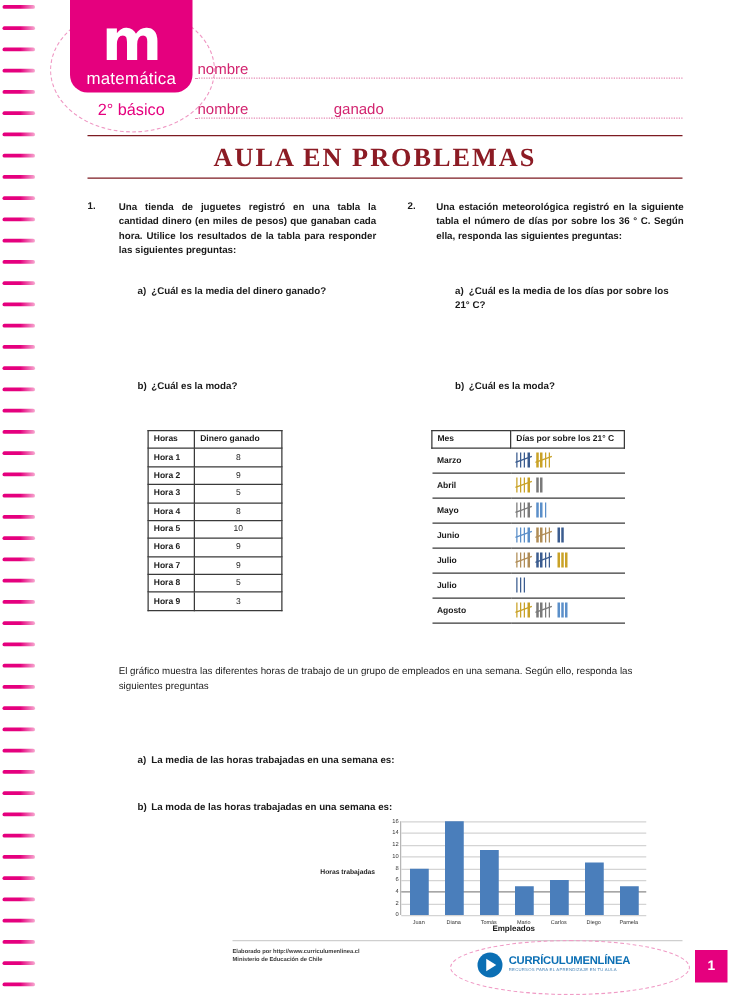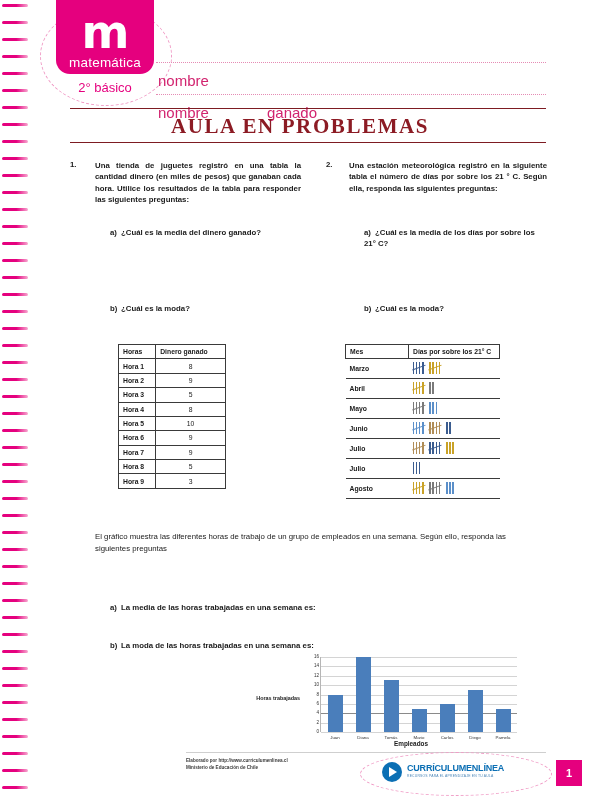--- a/index.html
+++ b/index.html
@@ -23,21 +23,21 @@
       font-family:"DejaVu Sans", sans-serif;letter-spacing:-1px;}
   #logo-word{font-size:13.5px;letter-spacing:.2px;margin-top:1px;}
   #logo-level{position:absolute;left:56px;top:80px;width:98px;text-align:center;
       color:#e5007e;font-size:13px;}
 
   
   #logo-arc{position:absolute;left:40px;top:6px;width:130px;height:98px;
       border:1px dashed #f09cc6;border-radius:50%;}
 
   
-  .field-label{position:absolute;color:#d2246f;font-size:15px;margin-top:24px;}
+  .field-label{position:absolute;color:#d2246f;font-size:12px;}
   .dotline{position:absolute;border-bottom:1px dotted #e58bb4;height:0;}
 
   #rule-title{position:absolute;left:70px;top:108px;width:476px;height:0;
       border-top:1.2px solid #7d1b22;}
   #page-title{position:absolute;left:0;top:114px;width:600px;text-align:center;
       color:#8c1b24;font-family:"Liberation Serif", serif;font-weight:bold;
       font-size:21px;letter-spacing:1.6px;}
   #rule-title2{position:absolute;left:70px;top:142px;width:476px;height:0;
       border-top:1.2px solid #7d1b22;}
 
@@ -188,21 +188,21 @@
 <div class="qnum" style="left:70px;top:160px;">1.</div>
 <div class="qbody" style="left:95px;top:160px;width:206px;">Una tienda de juguetes registró en una tabla la cantidad dinero (en miles de pesos) que ganaban cada hora. Utilice los resultados de la tabla para responder las siguientes preguntas:</div>
 <div class="sub" style="left:110px;top:227px;width:192px;">
   <span class="sublabel">a)</span><span>¿Cuál es la media del dinero ganado?</span>
 </div>
 <div class="sub" style="left:110px;top:303px;width:192px;">
   <span class="sublabel">b)</span><span>¿Cuál es la moda?</span>
 </div>
 
 <div class="qnum" style="left:326px;top:160px;">2.</div>
-<div class="qbody" style="left:349px;top:160px;width:198px;">Una estación meteorológica registró en la siguiente tabla el número de días por sobre los 21 ° C. Según ella, responda las siguientes preguntas:</div>
+<div class="qbody" style="left:349px;top:160px;width:198px;">Una estación meteorológica registró en la siguiente tabla el número de días por sobre los 36 ° C. Según ella, responda las siguientes preguntas:</div>
 <div class="sub" style="left:364px;top:227px;width:184px;">
   <span class="sublabel">a)</span><span>¿Cuál es la media de los días por sobre los 21° C?</span>
 </div>
 <div class="sub" style="left:364px;top:303px;width:184px;">
   <span class="sublabel">b)</span><span>¿Cuál es la moda?</span>
 </div>
 
 <table id="table-money">
   <thead>
       <tr>

